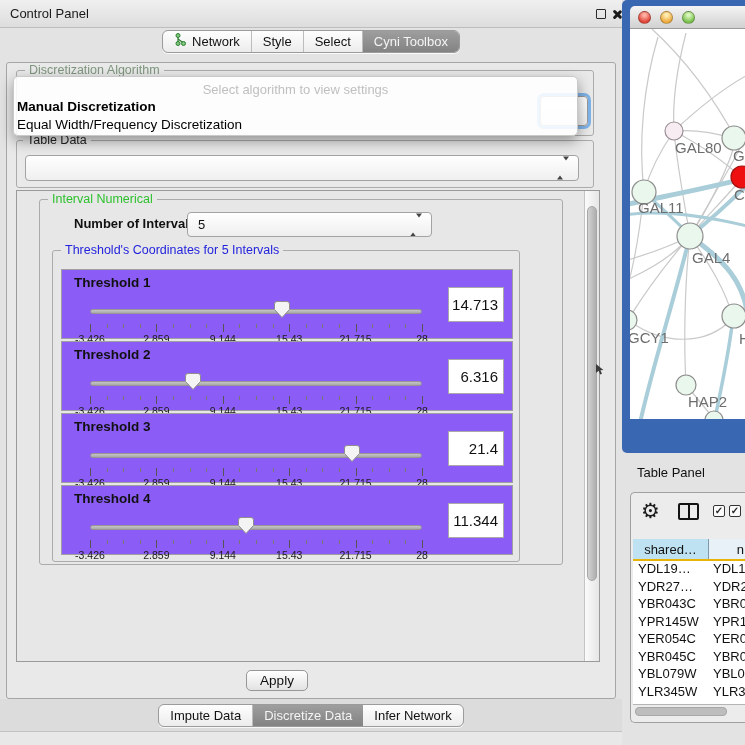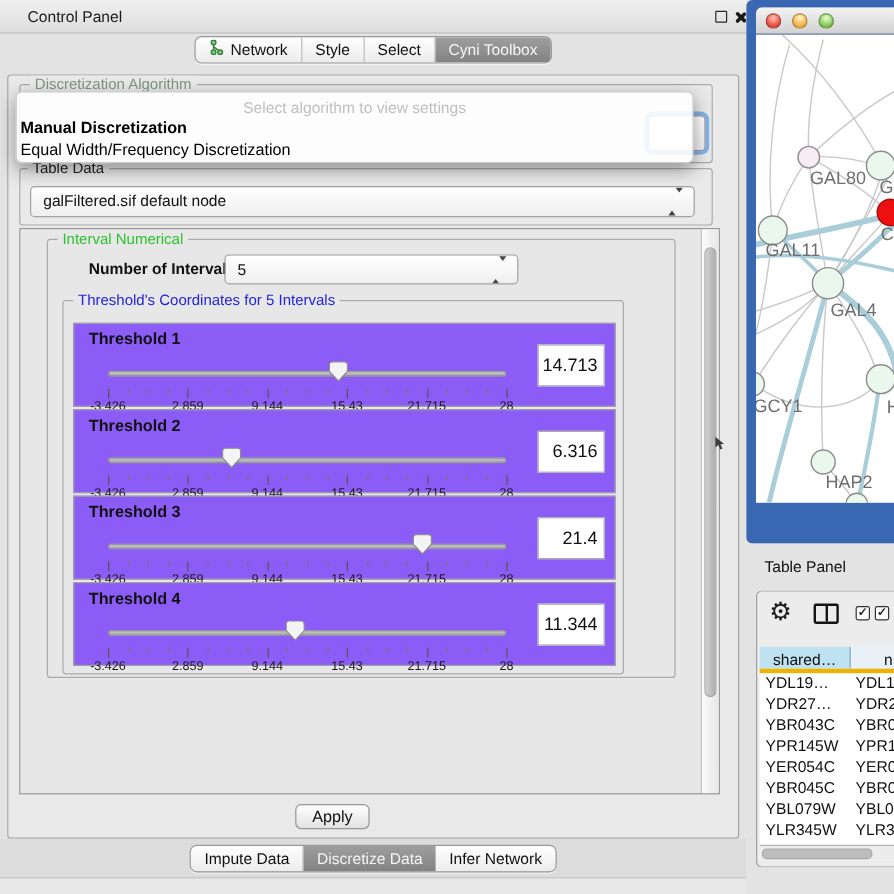--- a/index.html
+++ b/index.html
@@ -2,21 +2,21 @@
 <html style="--accent-window-blue: #3a67b2; --selected-tab-gray: #8d8d8d; --group-title-green: #2ec12e; --group-title-blue: #2323dd; --node-red: #ee1010; --edge-teal: #a9ced9; --table-header-blue: #bfe2f2;"><head>
 <meta charset="utf-8">
 <style>
   *{box-sizing:border-box;margin:0;padding:0}
   html,body{width:745px;height:745px;overflow:hidden}
   body{position:relative;font-family:"Liberation Sans",sans-serif;background:#e2e2e2;font-size:13px;color:#111}
 
   
   #control-panel{position:absolute;left:0;top:0;width:622px;height:745px;background:#e3e3e3}
   .cp-titlebar{position:absolute;left:0;top:0;width:622px;height:28px;background:linear-gradient(#f0f0f0,#dddddd);border-bottom:1px solid #bdbdbd}
-  .cp-title{position:absolute;left:23px;top:0;line-height:28px;font-size:13px;color:#1a1a1a}
+  .cp-title{position:absolute;left:10px;top:0;line-height:28px;font-size:13px;color:#1a1a1a}
   .float-btn{position:absolute;left:596px;top:9px;width:10px;height:10px;border:1.6px solid #2a2a2a;border-radius:1px}
   .xmark{position:absolute;left:611px;top:9px;width:11px;height:11px}
   .xmark::before,.xmark::after{content:"";position:absolute;left:4.5px;top:0;width:2.6px;height:11px;background:#1a1a1a;border-radius:1.5px}
   .xmark::before{transform:rotate(45deg)}.xmark::after{transform:rotate(-45deg)}
 
   .seg-wrap{position:absolute;display:flex;justify-content:center}
   .seg-bar{display:flex;border:1px solid #9b9b9b;border-radius:6px;overflow:hidden;background:linear-gradient(#fefefe,#ececec);height:23px;box-shadow:0 1px 0 rgba(255,255,255,.8)}
   .seg-tab{padding:0 11px;font-size:13px;line-height:21px;color:#111;border-right:1px solid #bcbcbc;display:flex;align-items:center;gap:5px;white-space:nowrap;cursor:default}
   .seg-tab:last-child{border-right:none}
   .seg-tab.selected{background:linear-gradient(#9e9e9e,#838383);color:#f4f4f4;border-right:none}
@@ -88,21 +88,21 @@
 
   
   #table-panel{position:absolute;left:622px;top:453px;width:123px;height:292px;background:#e3e3e3}
   .tp-title{position:absolute;left:15px;top:12px;font-size:13px;color:#111}
   .tp-box{position:absolute;left:8px;top:39px;width:115px;height:231px;background:#ececec;border:1px solid #a0a0a0;border-right:none;border-radius:5px 0 0 5px}
   .gear{position:absolute;left:10px;top:4px;font-size:21px;line-height:28px;color:#1c1c1c}
   .split-icon{position:absolute;left:47px;top:10px;width:21px;height:17px;border:2px solid #141414;border-radius:2px}
   .split-icon::before{content:"";position:absolute;left:7.5px;top:0;width:2px;height:13px;background:#141414}
   .cbx{position:absolute;top:12px;width:12px;height:12px;border:1.5px solid #333;border-radius:2px;background:#fafafa;font-size:10px;line-height:10px;text-align:center;color:#222;font-weight:bold}
   .tbl{position:absolute;left:2px;top:46px;width:113px;height:178px;background:#fff}
-  .tbl-head{display:flex;height:22px;border-bottom:4px solid #eab308;font-size:13px}
+  .tbl-head{display:flex;height:22px;border-bottom:2px solid #eab308;font-size:13px}
   .hcell1{width:76px;background:var(--table-header-blue);border-right:1px solid #7e9bac;text-align:center;line-height:21px;overflow:hidden}
   .hcell2{flex:1;background:#e7f1f7;text-align:right;line-height:21px;padding-right:2px;overflow:hidden}
   .tbl-rows{position:absolute;left:0;top:22px;width:113px;height:169px;overflow:hidden}
   .trow{display:flex;height:17.5px;font-size:13px}
   .tcell1{width:76px;padding-left:5px;overflow:hidden;white-space:nowrap}
   .tcell2{flex:1;padding-left:4px;overflow:hidden;white-space:nowrap}
   .hscroll{position:absolute;left:0;top:165px;width:113px;height:13px;background:#ececec;border-top:1px solid #b5b5b5}
   .hthumb{position:absolute;left:2px;top:2px;width:92px;height:8.5px;border-radius:4px;background:#bdbdbd;border:1px solid #a8a8a8}
 
   #mouse-cursor{position:absolute;left:596px;top:364px;z-index:20}
@@ -151,21 +151,20 @@
 
   <div id="algo-popup">
     <div class="popup-hint">Select algorithm to view settings</div>
     <div class="popup-opt bold" style="top:21px">Manual Discretization</div>
     <div class="popup-opt" style="top:39px">Equal Width/Frequency Discretization</div>
   </div>
 
   <div class="groupbox" style="left:16px;top:140px;width:578px;height:48px;z-index:1">
     <span class="group-title gt-dark" style="left:6px">Table Data</span>
     <div class="combo" style="position:absolute;left:8px;top:14px;width:554px;height:26px">
-      <span class="val">galFiltered.sif default node</span>
       <span class="spinner"><span class="spin-up"></span><span class="spin-down"></span></span>
     </div>
   </div>
 
   <div id="scrollpane">
 
     <div class="groupbox on-pane" style="left:22px;top:8px;width:524px;height:366px">
       <span class="group-title gt-green">Interval Numerical</span>
       <span style="position:absolute;left:34px;top:16px;font-weight:bold;font-size:13px">Number of Intervals</span>
       <div class="combo" style="position:absolute;left:147px;top:12px;width:245px;height:25px">

